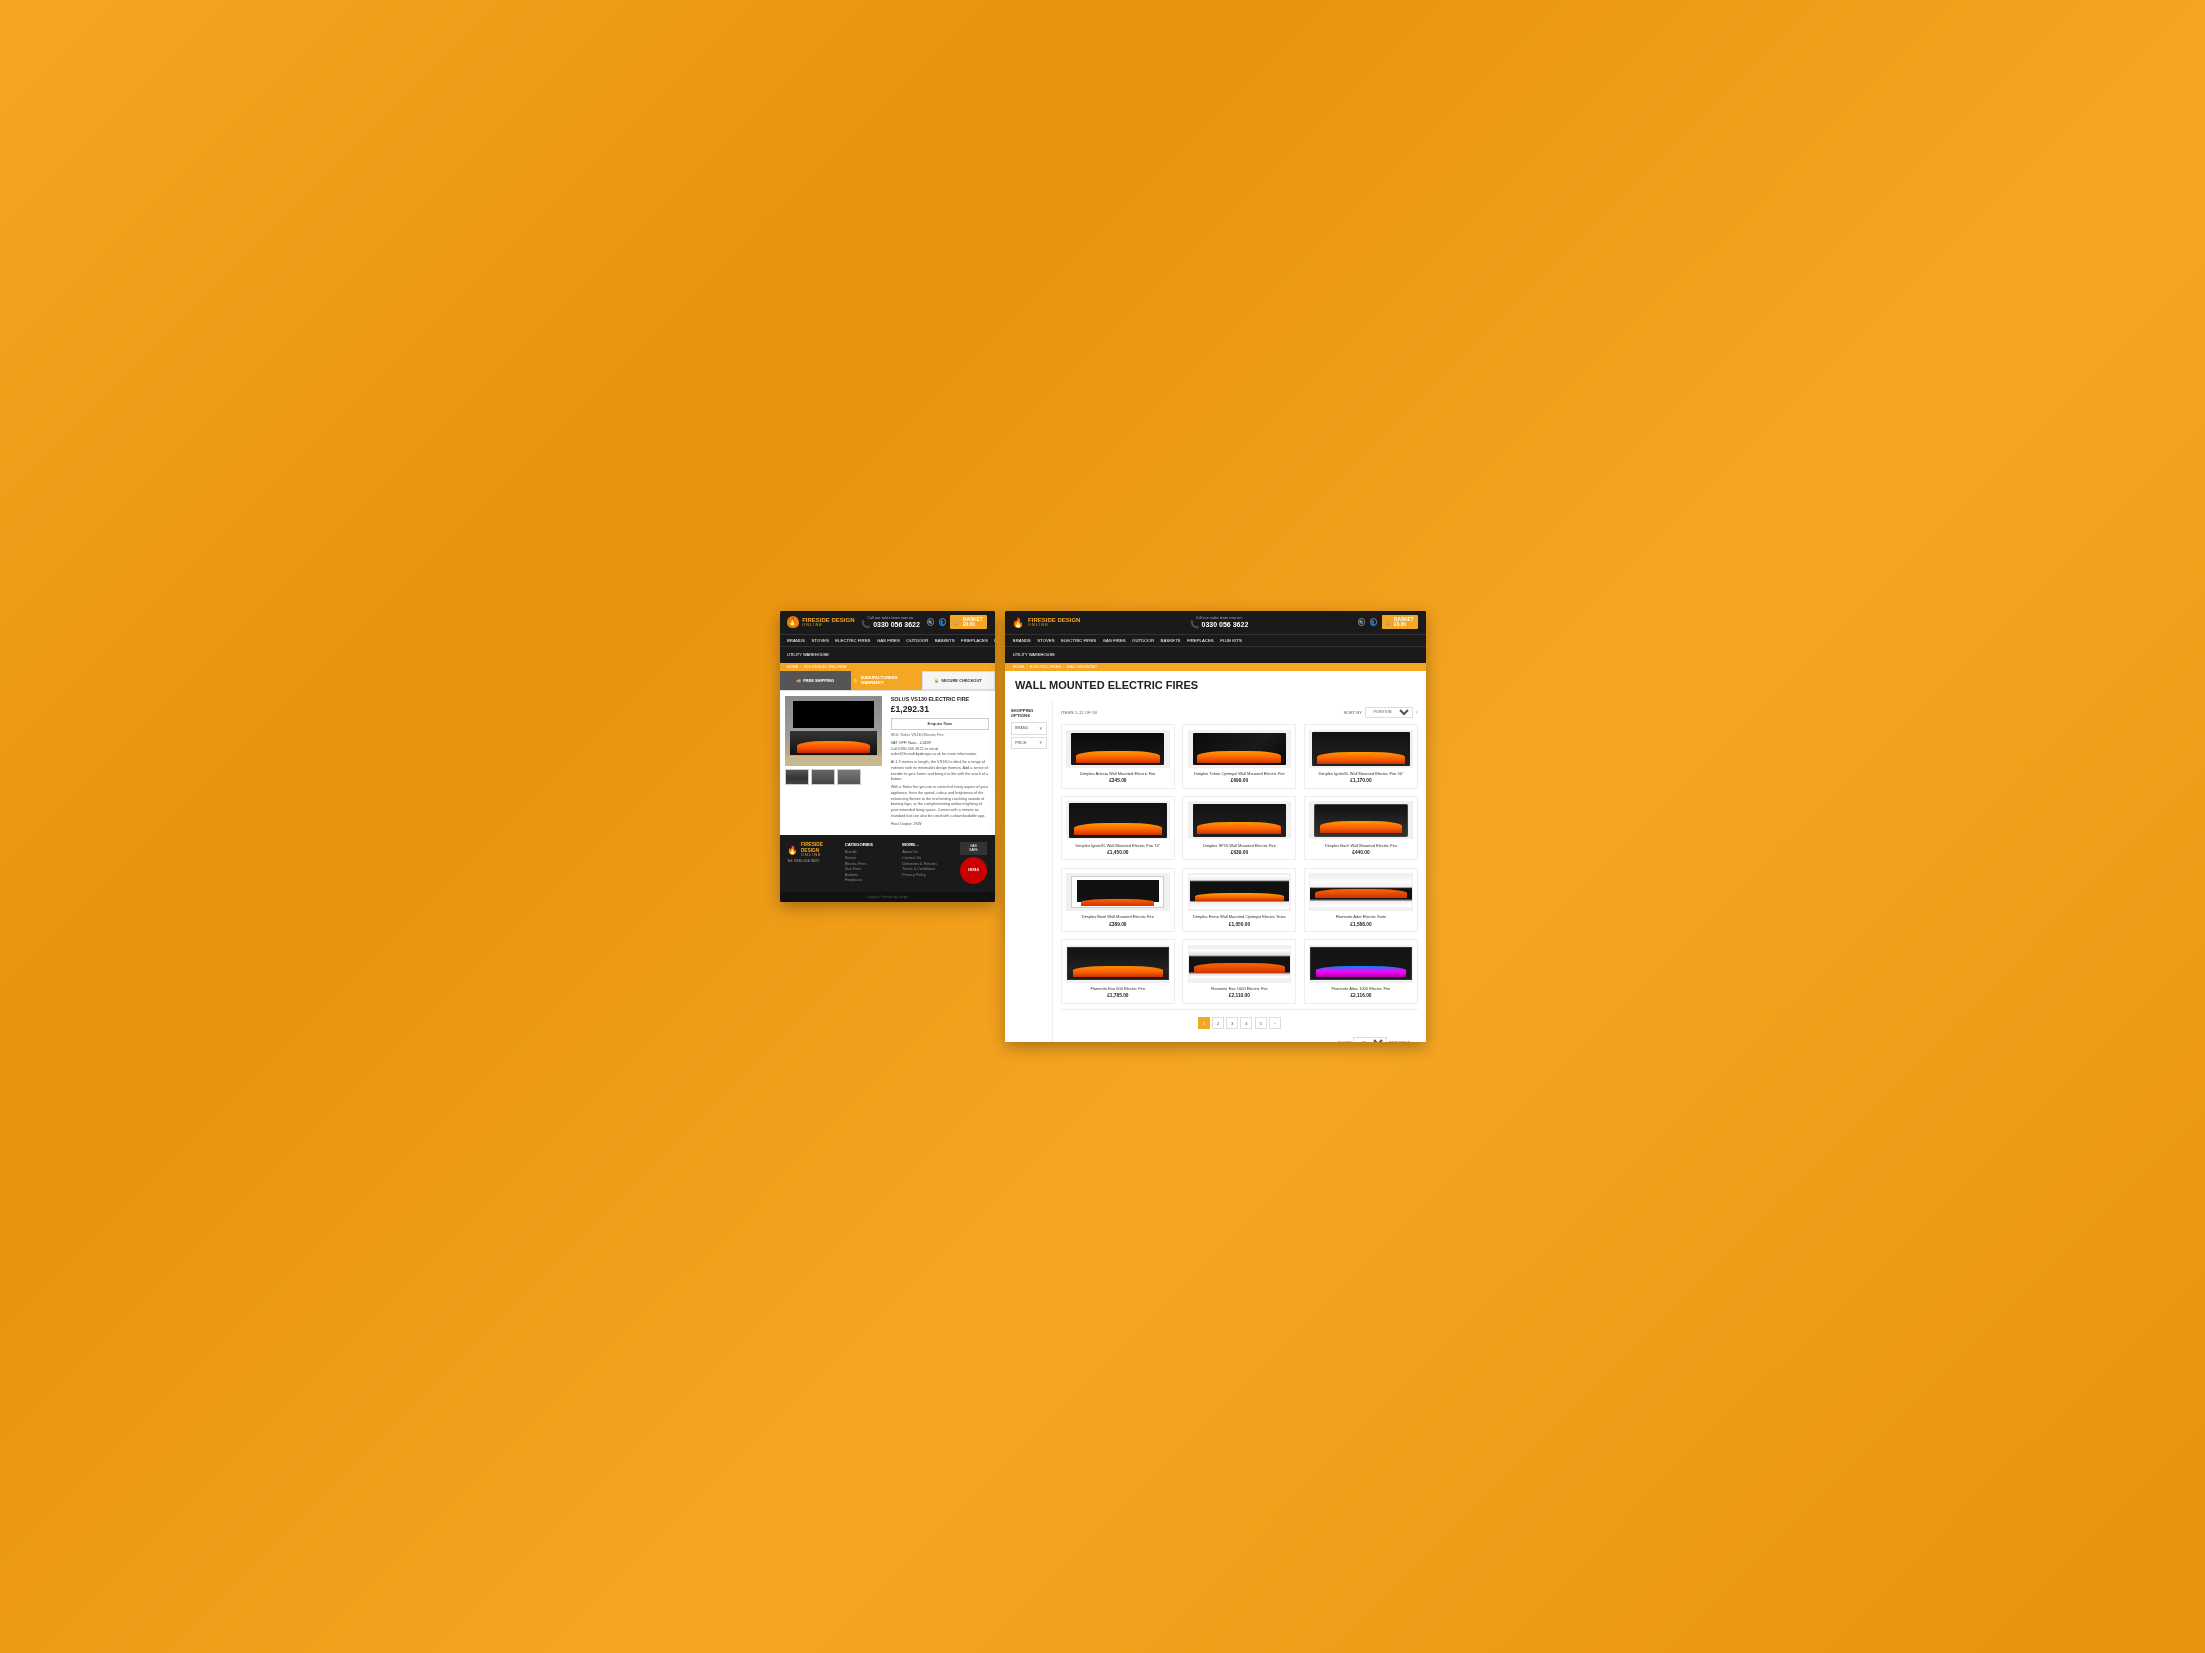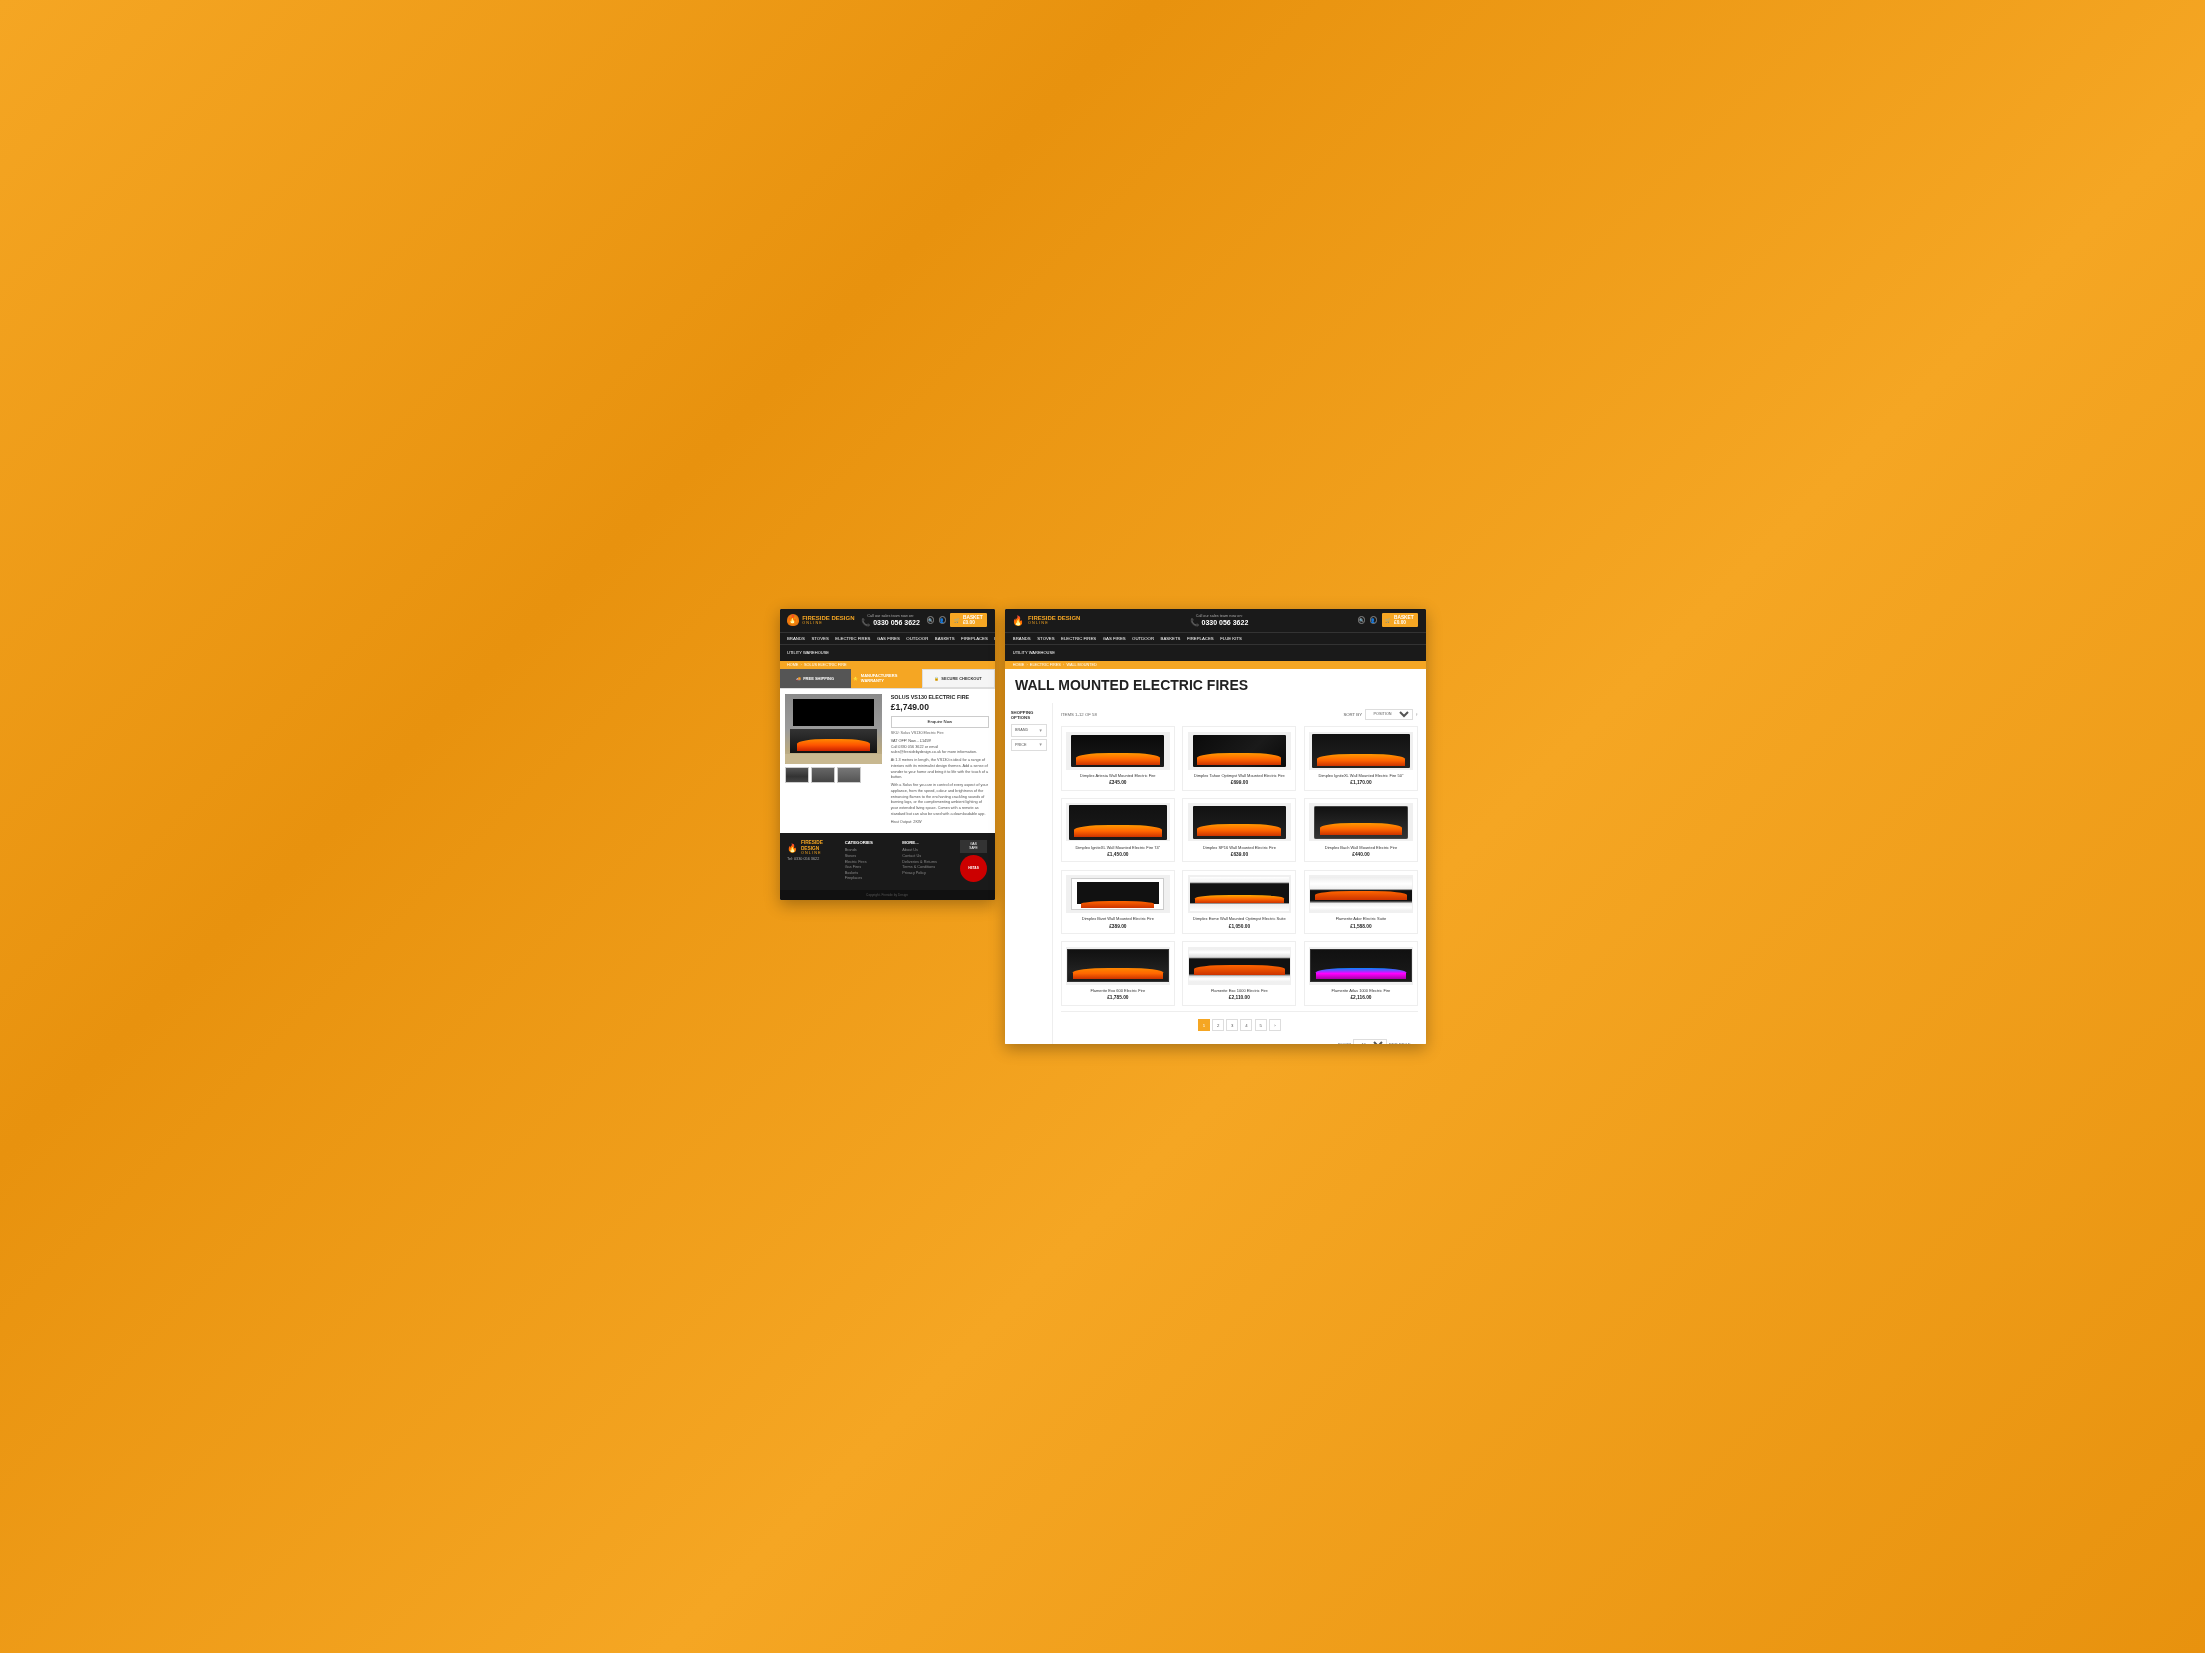--- a/index.html
+++ b/index.html
@@ -358,21 +358,21 @@
       text-align: center;
     }
 
     
     .category-header {
       background: white;
       padding: 7.5px 9.7px 5.4px;
     }
 
     .page-heading {
-      font-size: 14px;
+      font-size: 11px;
       font-weight: bold;
       color: #222;
       text-transform: uppercase;
       margin-bottom: 5.4px;
     }
 
     .category-layout {
       display: flex;
       background: white;
     }
@@ -650,21 +650,21 @@
             <div class="thumb-img" style="background:linear-gradient(180deg,#666 0%,#444 100%);"></div>
           </div>
           <div class="thumb">
             <div class="thumb-img" style="background:linear-gradient(180deg,#777 0%,#555 100%);"></div>
           </div>
         </div>
       </div>
 
       <div class="product-info">
         <div class="product-title">SOLUS VS130 ELECTRIC FIRE</div>
-        <div class="product-price">£1,749.00</div>
+        <div class="product-price">£1,292.31</div>
         <button class="enquire-btn">Enquire Now</button>
         <div class="sku-line">SKU:  Solus VS130 Electric Fire</div>
         <div class="vat-line">VAT OFF! Now... £1459!</div>
         <div class="product-desc">Call 0330 056 3622 or email sales@firesidebydesign.co.uk for more information.</div>
         <div class="product-desc">At 1.3 metres in length, the VS130 is ideal for a range of interiors with its minimalist design themes. Add a sense of wonder to your home and bring it to life with the touch of a button.</div>
         <div class="product-desc">With a Solus fire you are in control of every aspect of your appliance, from the speed, colour and brightness of the entrancing flames to the enchanting crackling sounds of burning logs, or the complementing ambient lighting of your extended living space. Comes with a remote as standard but can also be used with a downloadable app.</div>
         <div class="product-desc">Heat Output: 2KW</div>
       </div>
     </div>
 

